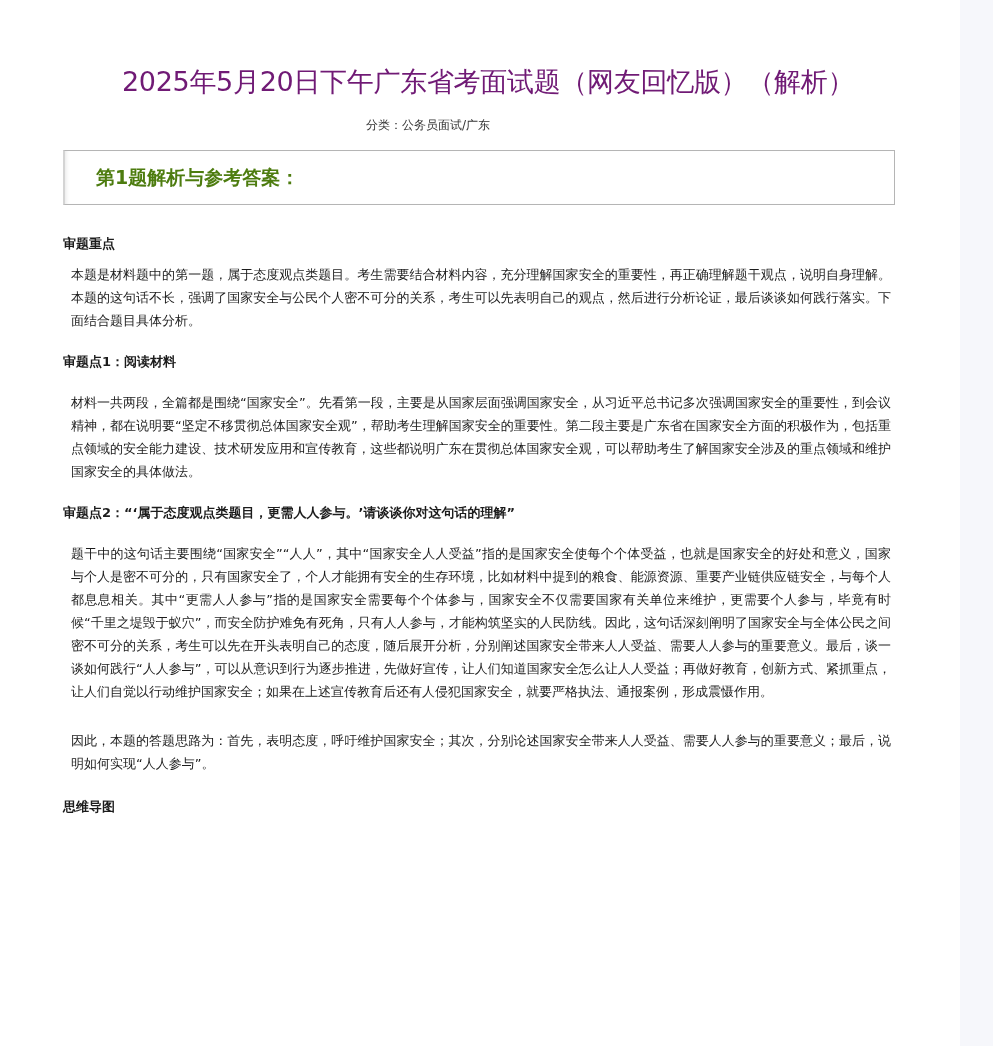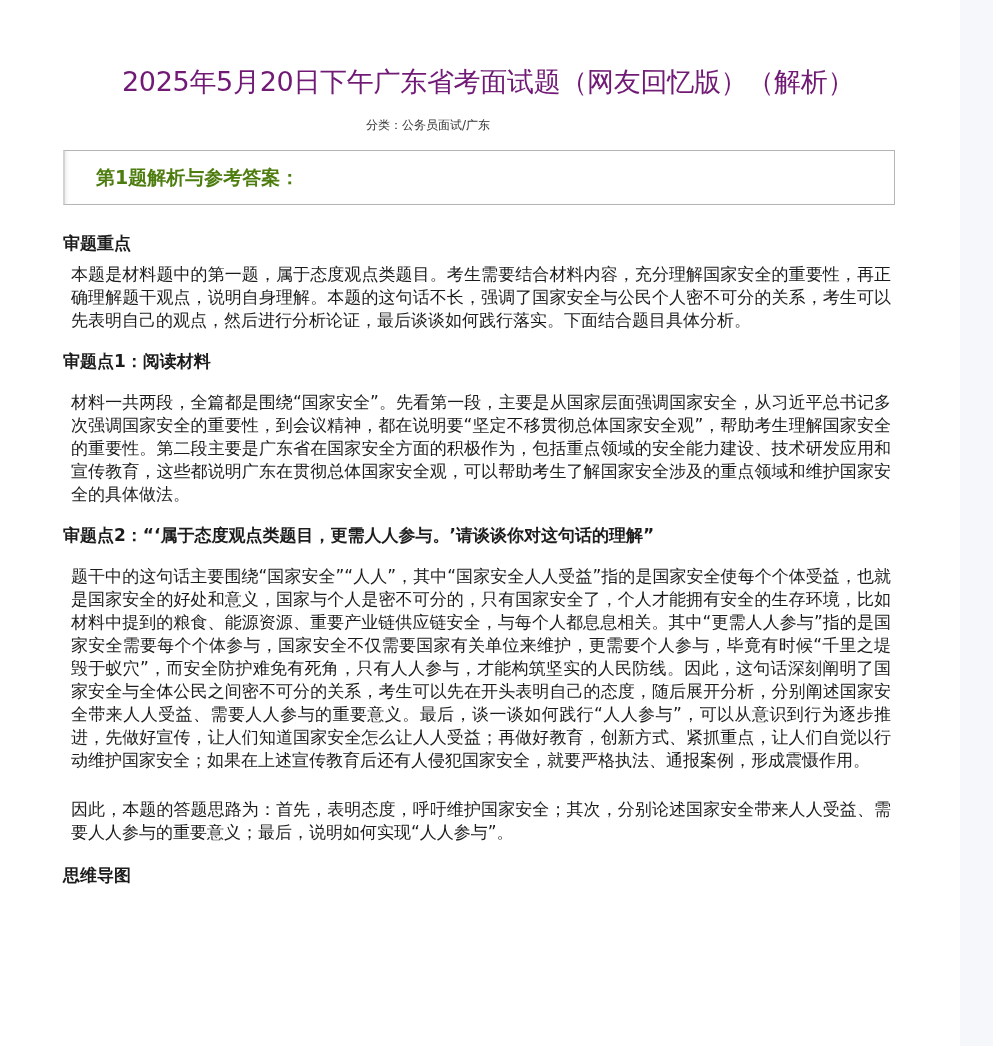--- a/index.html
+++ b/index.html
@@ -33,21 +33,21 @@
     border-left: 2px solid #d4d4d4;
     box-shadow: inset 4px 0 4px -3px #e6e6e6;
     box-sizing: border-box;
   }
   .section-box h2 {
     margin: 0; position: absolute; left: 31px; top: 14px;
     font-size: 19px; font-weight: bold; color: #4d7c0f;
   }
   .content {
     position: absolute; left: 63px; top: 232px; width: 836px;
-    font-size: 17px; line-height: 23px; color: #1c1c1c;
+    font-size: 13px; line-height: 23px; color: #1c1c1c;
   }
   .content .h { font-weight: bold; margin: 0; }
   .content p { margin: 8px; text-align: justify; }
   .gap-sm { height: 10px; }
   .gap-md { height: 12px; }
 </style>
 </head>
 <body>
 
 <div class="page">

